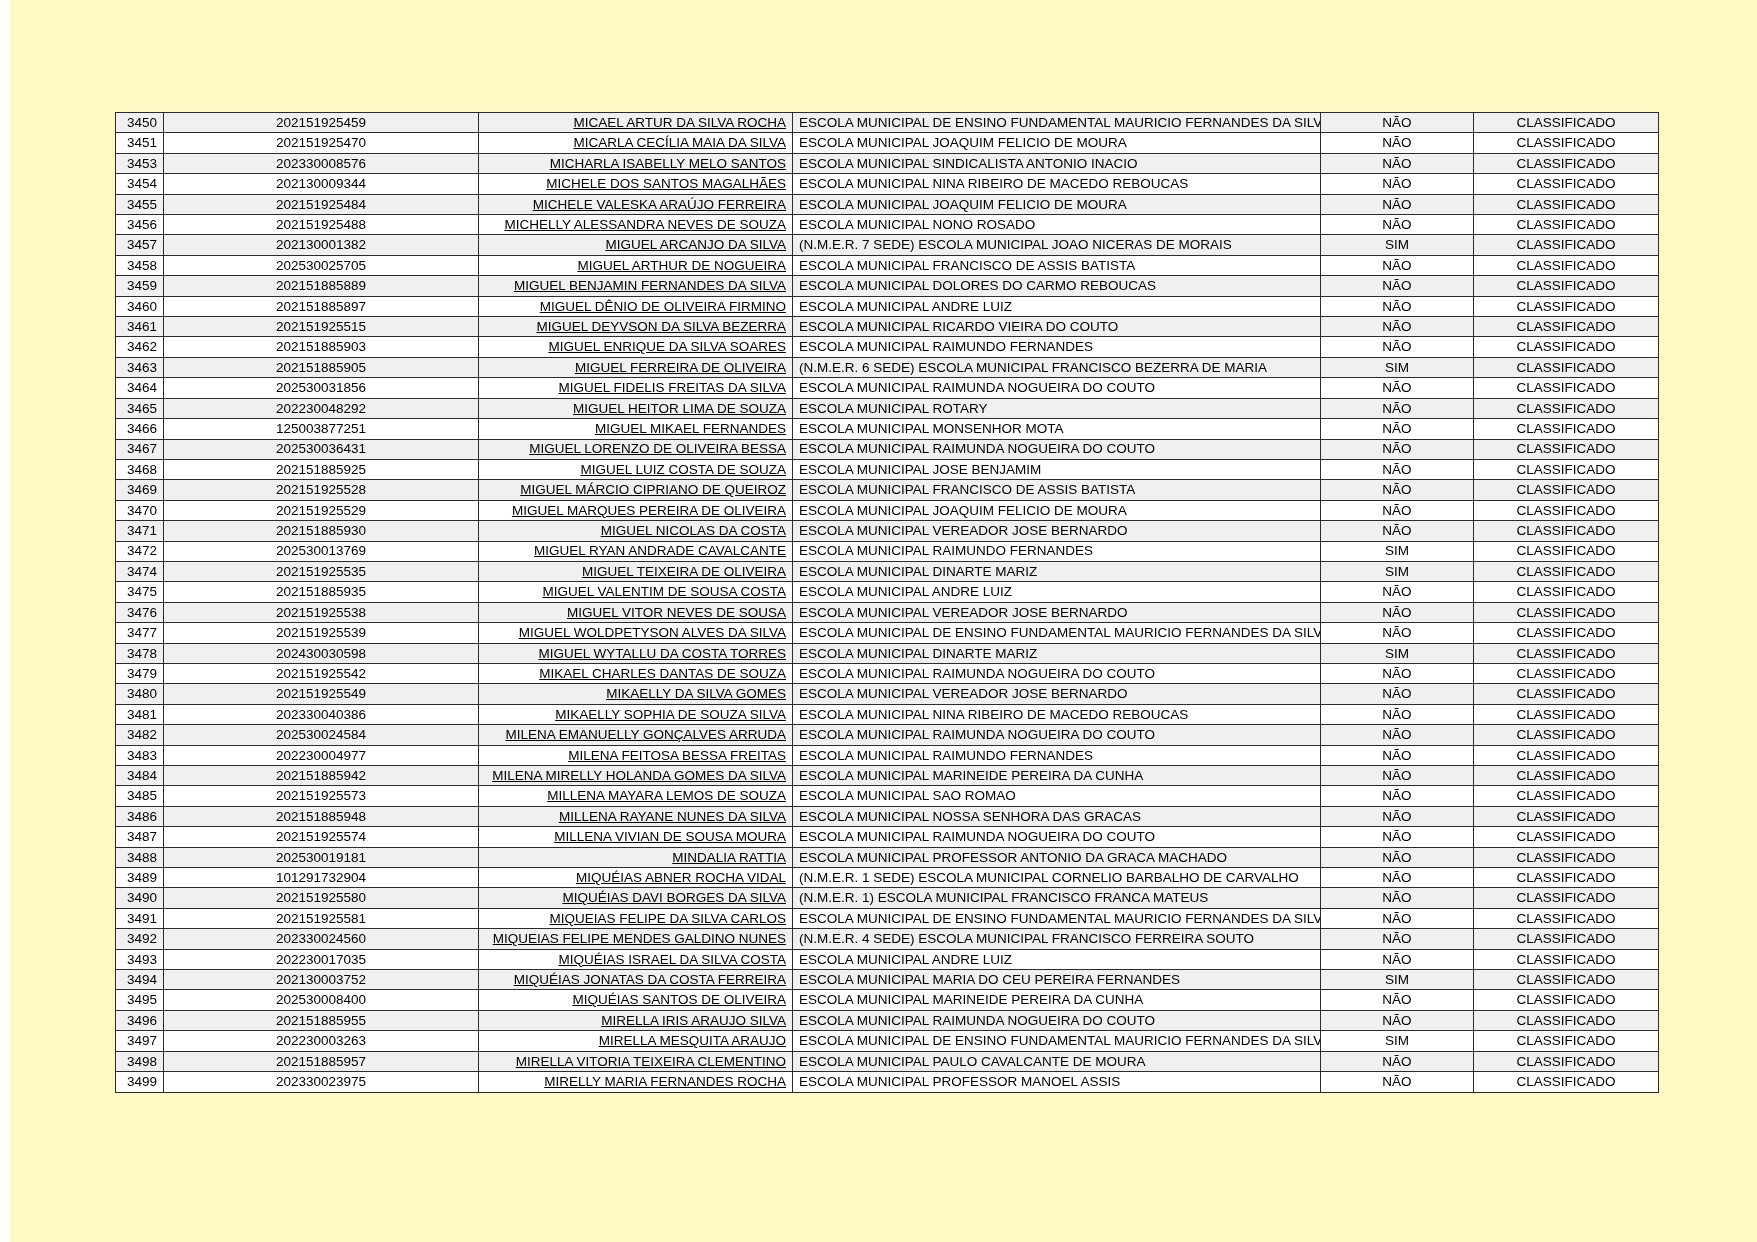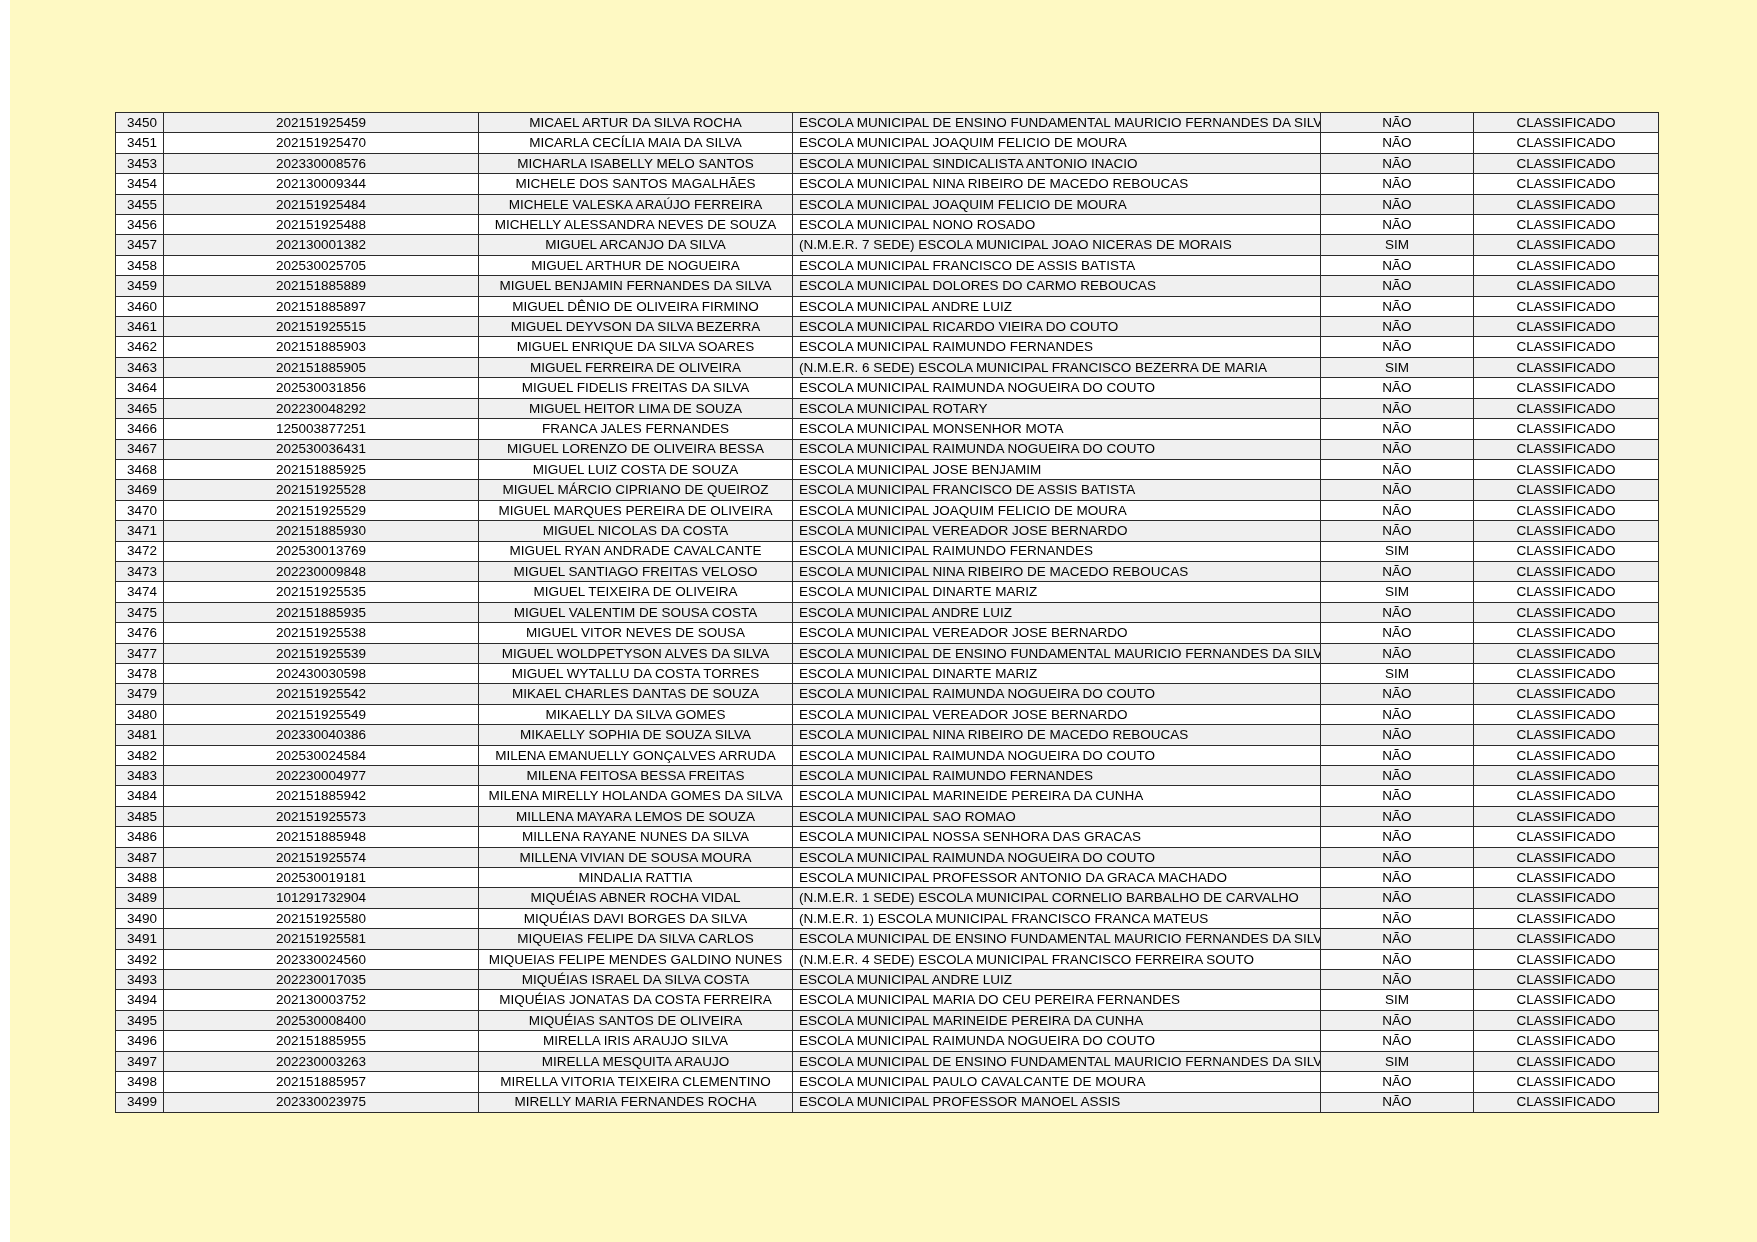--- a/index.html
+++ b/index.html
@@ -40,21 +40,21 @@
     overflow: hidden;
     vertical-align: middle;
     background: #ffffff;
   }
   
   table.results tr:nth-child(odd) td {
     background: #f0f0f0;
   }
   td.c-num    { text-align: right;  padding-right: 7px; }
   td.c-id     { text-align: center; }
-  td.c-name   { text-align: center;   padding-left: 5px; }
+  td.c-name   { text-align: right;   padding-left: 5px; text-decoration: underline; }
   td.c-school { text-align: left;   padding-left: 5px; }
   td.c-flag   { text-align: center; }
   td.c-status { text-align: center; }
 </style>
 </head>
 <body>
 
 <div class="page">
   <table class="results">
     <colgroup>
@@ -182,21 +182,21 @@
           <td class="c-num">3465</td>
           <td class="c-id">202230048292</td>
           <td class="c-name">MIGUEL HEITOR LIMA DE SOUZA</td>
           <td class="c-school">ESCOLA MUNICIPAL ROTARY</td>
           <td class="c-flag">NÃO</td>
           <td class="c-status">CLASSIFICADO</td>
         </tr>
         <tr>
           <td class="c-num">3466</td>
           <td class="c-id">125003877251</td>
-          <td class="c-name">FRANCA JALES FERNANDES</td>
+          <td class="c-name">MIGUEL MIKAEL FERNANDES</td>
           <td class="c-school">ESCOLA MUNICIPAL MONSENHOR MOTA</td>
           <td class="c-flag">NÃO</td>
           <td class="c-status">CLASSIFICADO</td>
         </tr>
         <tr>
           <td class="c-num">3467</td>
           <td class="c-id">202530036431</td>
           <td class="c-name">MIGUEL LORENZO DE OLIVEIRA BESSA</td>
           <td class="c-school">ESCOLA MUNICIPAL RAIMUNDA NOGUEIRA DO COUTO</td>
           <td class="c-flag">NÃO</td>
@@ -233,28 +233,20 @@
           <td class="c-school">ESCOLA MUNICIPAL VEREADOR JOSE BERNARDO</td>
           <td class="c-flag">NÃO</td>
           <td class="c-status">CLASSIFICADO</td>
         </tr>
         <tr>
           <td class="c-num">3472</td>
           <td class="c-id">202530013769</td>
           <td class="c-name">MIGUEL RYAN ANDRADE CAVALCANTE</td>
           <td class="c-school">ESCOLA MUNICIPAL RAIMUNDO FERNANDES</td>
           <td class="c-flag">SIM</td>
-          <td class="c-status">CLASSIFICADO</td>
-        </tr>
-        <tr>
-          <td class="c-num">3473</td>
-          <td class="c-id">202230009848</td>
-          <td class="c-name">MIGUEL SANTIAGO FREITAS VELOSO</td>
-          <td class="c-school">ESCOLA MUNICIPAL NINA RIBEIRO DE MACEDO REBOUCAS</td>
-          <td class="c-flag">NÃO</td>
           <td class="c-status">CLASSIFICADO</td>
         </tr>
         <tr>
           <td class="c-num">3474</td>
           <td class="c-id">202151925535</td>
           <td class="c-name">MIGUEL TEIXEIRA DE OLIVEIRA</td>
           <td class="c-school">ESCOLA MUNICIPAL DINARTE MARIZ</td>
           <td class="c-flag">SIM</td>
           <td class="c-status">CLASSIFICADO</td>
         </tr>

